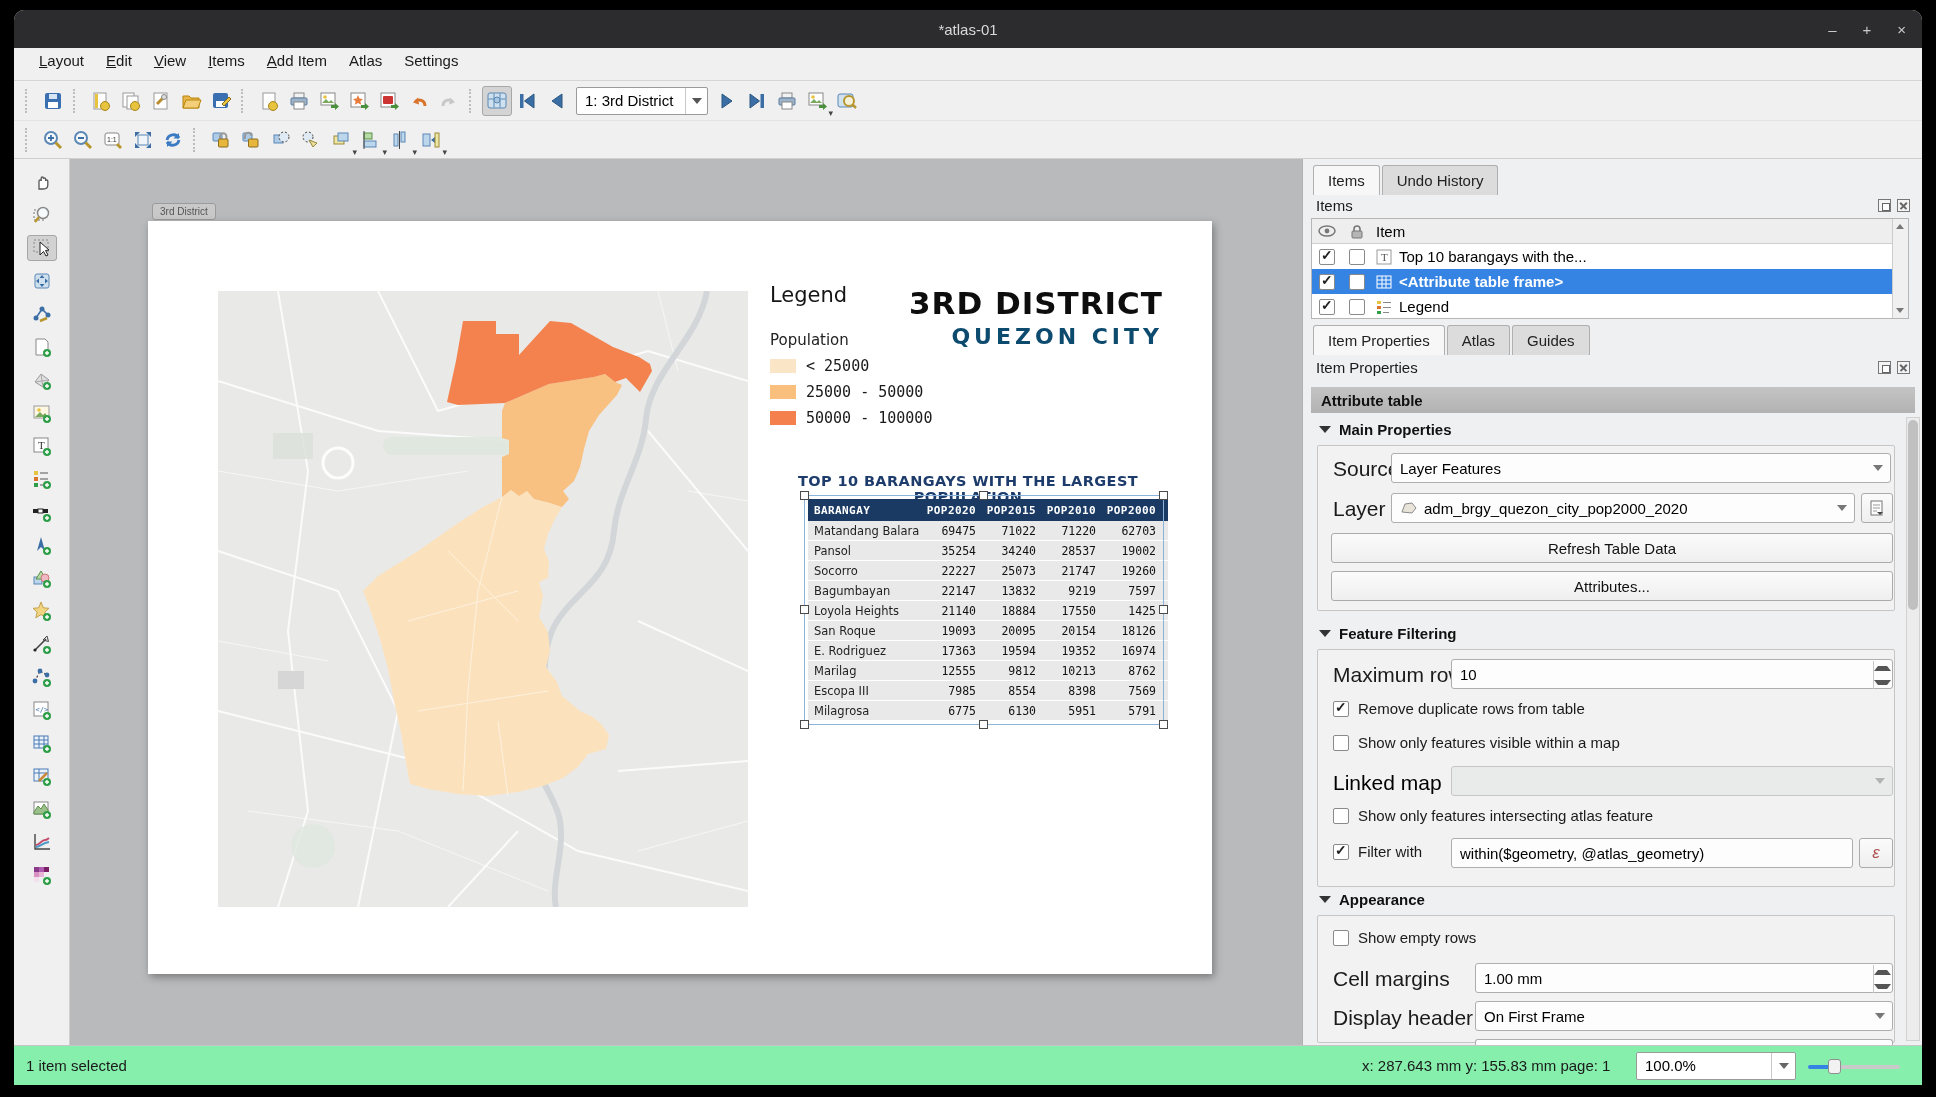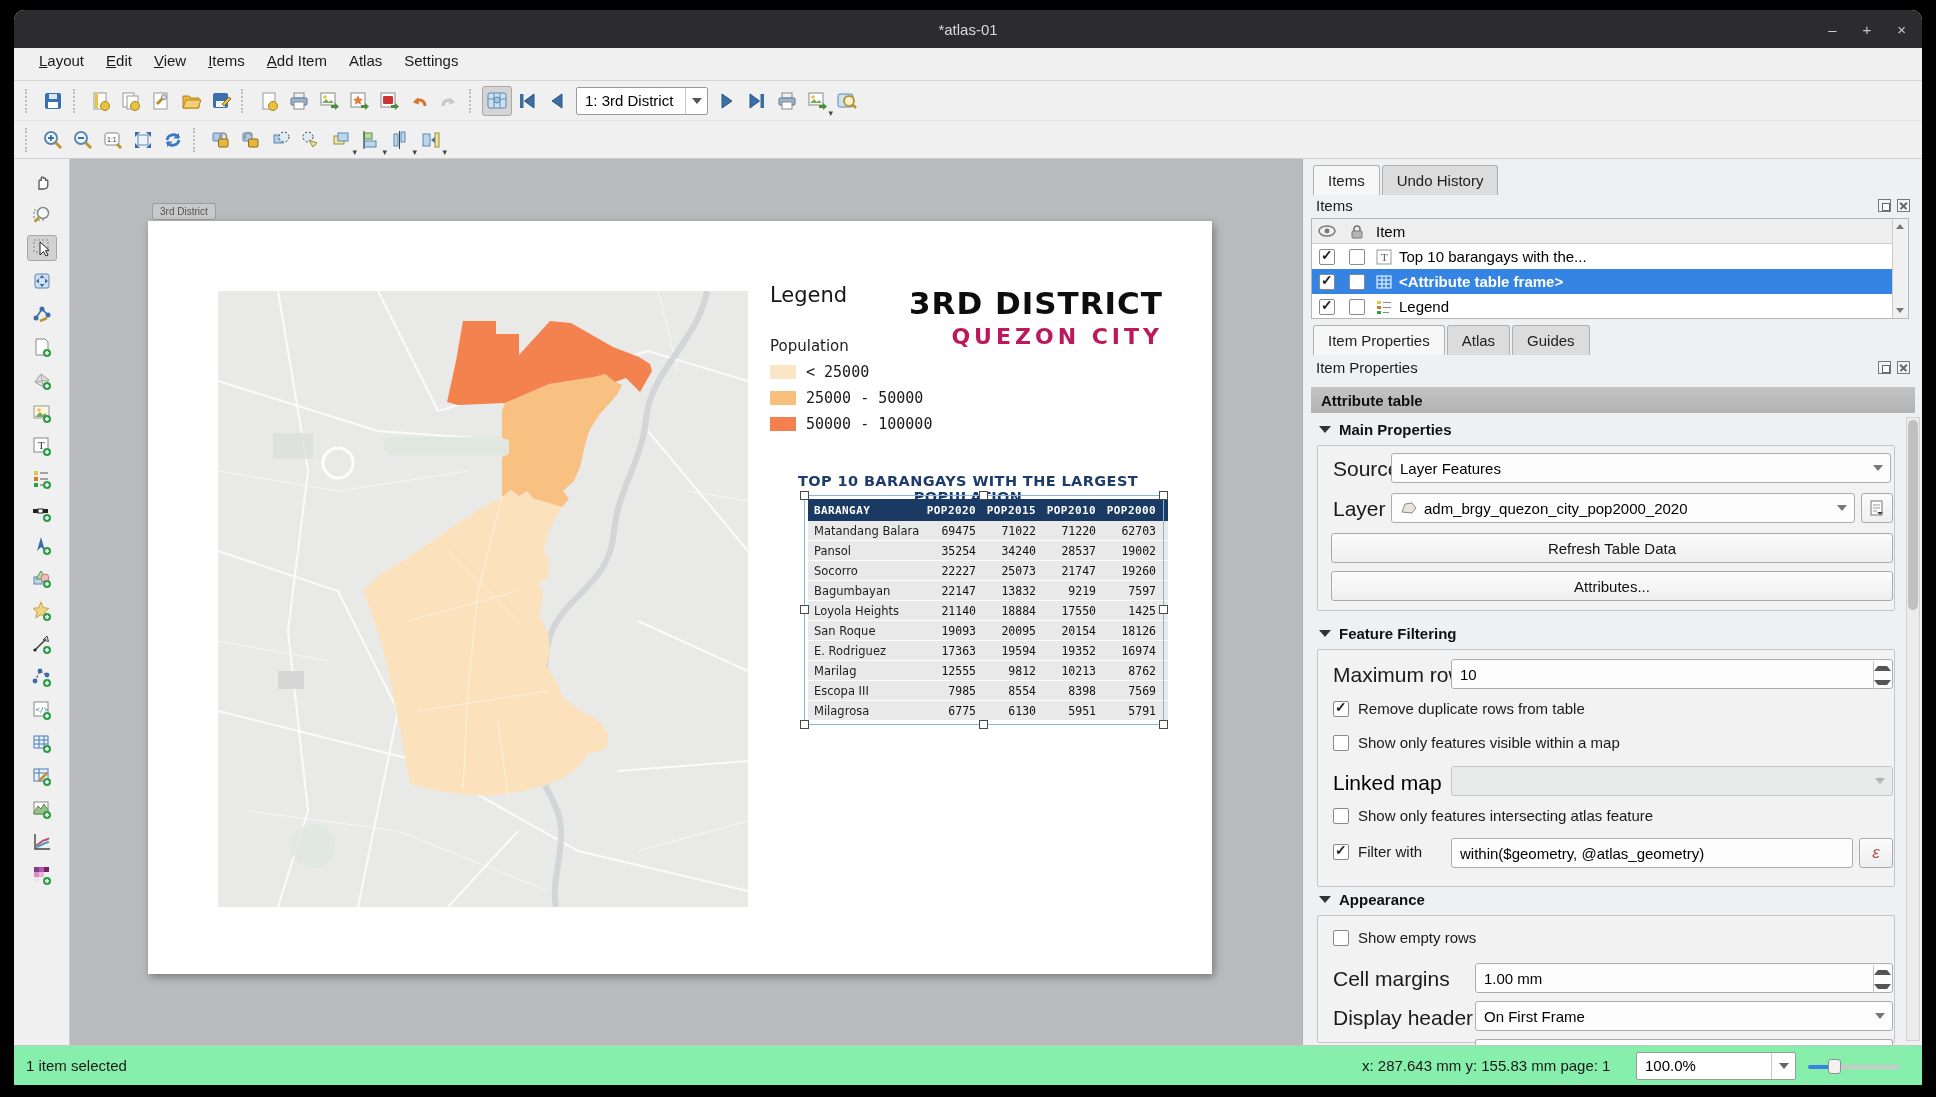--- a/index.html
+++ b/index.html
@@ -36,21 +36,21 @@
   .ltbtn.pressed { background:#d2d2d2; border:1px solid #a6a6a6; }
 
   .canvas { flex:1; background:#b9babb; position:relative; overflow:hidden; }
   .pagetab { position:absolute; left:82px; top:44px; background:#c9c9c9; border:1px solid #9c9c9c; border-radius:3px; font-size:10px; color:#555; padding:2px 7px; }
   .page { position:absolute; left:78px; top:62px; width:1064px; height:753px; background:#fff; box-shadow:2px 3px 8px rgba(0,0,0,.35); }
 
   
   .mapbox { position:absolute; left:70px; top:70px; width:530px; height:616px; }
   .legend { position:absolute; left:622px; top:62px; }
   .legend .lt { font-size:21px; color:#151515; font-family:"DejaVu Sans",sans-serif; }
-  .legend .ls { font-size:15px; color:#222; margin-top:30px; font-family:"DejaVu Sans",sans-serif; }
+  .legend .ls { font-size:15px; color:#222; margin-top:24px; font-family:"DejaVu Sans",sans-serif; }
   .lrow { display:flex; align-items:center; gap:10px; margin-top:8px; }
   .sw { width:26px; height:14px; }
   .lrow .ll { font-size:15px; font-family:"DejaVu Sans Mono",monospace; color:#1a1a1a; }
   .mtitle { position:absolute; right:49px; top:64px; width:480px; text-align:right; }
   .mtitle .t1 { font-size:31px; font-weight:bold; color:#0d0d0d; letter-spacing:1px; text-transform:uppercase; font-family:"DejaVu Sans",sans-serif; }
   .mtitle .t2 { font-size:22px; font-weight:bold; letter-spacing:4px; text-transform:uppercase; margin-top:3px; font-family:"DejaVu Sans",sans-serif; }
   .ttitle { position:absolute; left:620px; top:252px; width:400px; text-align:center; font-size:14.5px; font-weight:bold; color:#1d3c6b; letter-spacing:.4px; text-transform:uppercase; font-family:"DejaVu Sans",sans-serif; }
   .ptable { position:absolute; left:660px; top:278px; width:360px; font-family:"DejaVu Sans Mono",monospace; }
   .ptr { display:flex; height:20px; background:#e9e9e9; border-bottom:1px solid #fff; }
   .pth { display:flex; height:22px; background:#1a3a63; }
@@ -634,21 +634,21 @@
               <span class="ll">25000 - 50000</span>
             </div>
           <div class="lrow">
               <div class="sw" style="background:#f4814d"></div>
               <span class="ll">50000 - 100000</span>
             </div>
         </div>
 
         <div class="mtitle">
           <div class="t1">3rd District</div>
-          <div class="t2" style="color:#be185d">Quezon City</div>
+          <div class="t2" style="color:#0c4a6e">Quezon City</div>
         </div>
 
         <div class="ttitle">Top 10 barangays with the largest population</div>
 
         <div class="ptable">
           <div class="pth">
             <span class="c0">BARANGAY</span>
               <span class="c1">POP2020</span>
               <span class="cn">POP2015</span>
               <span class="cn">POP2010</span>

